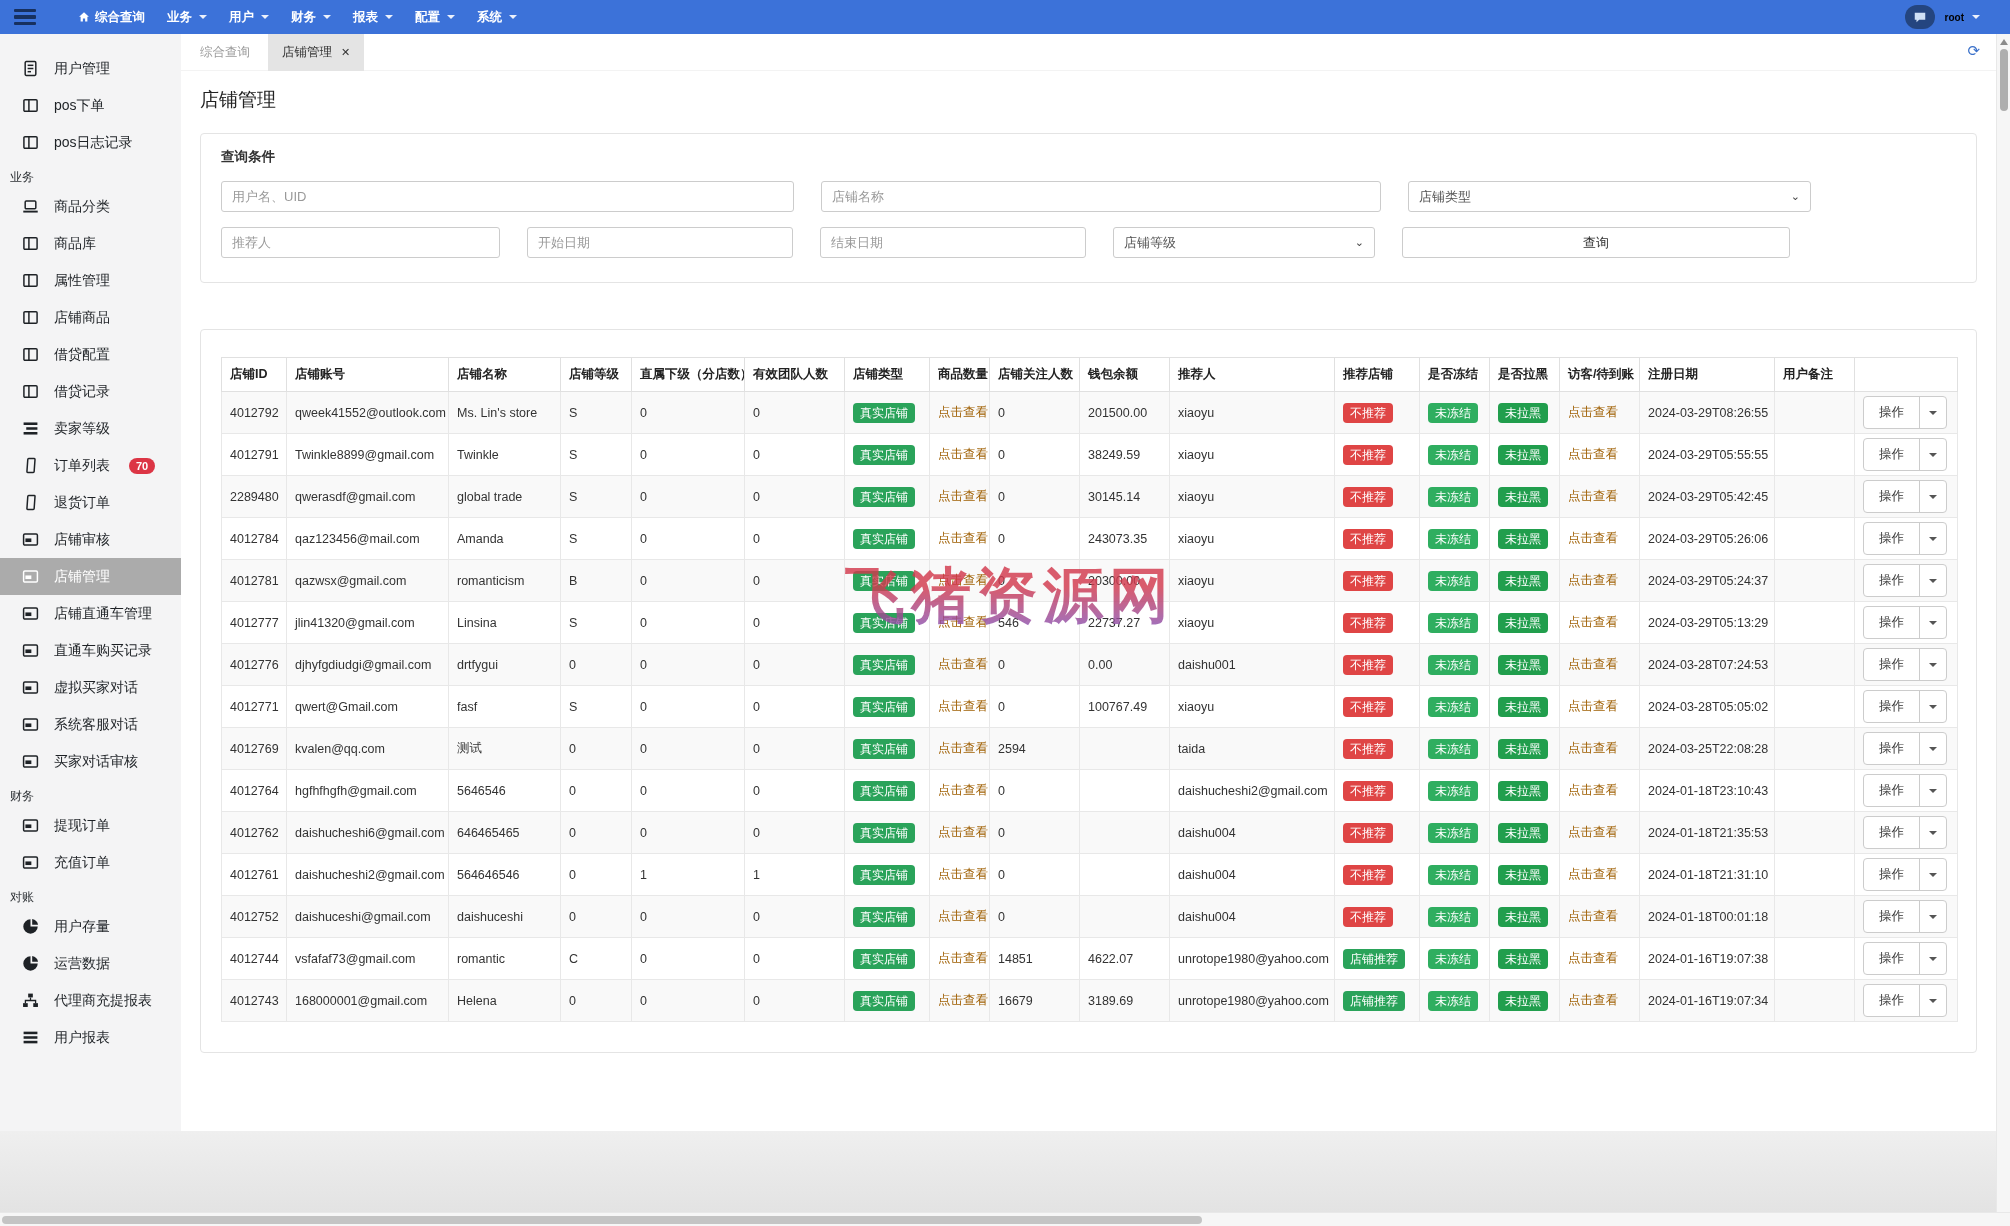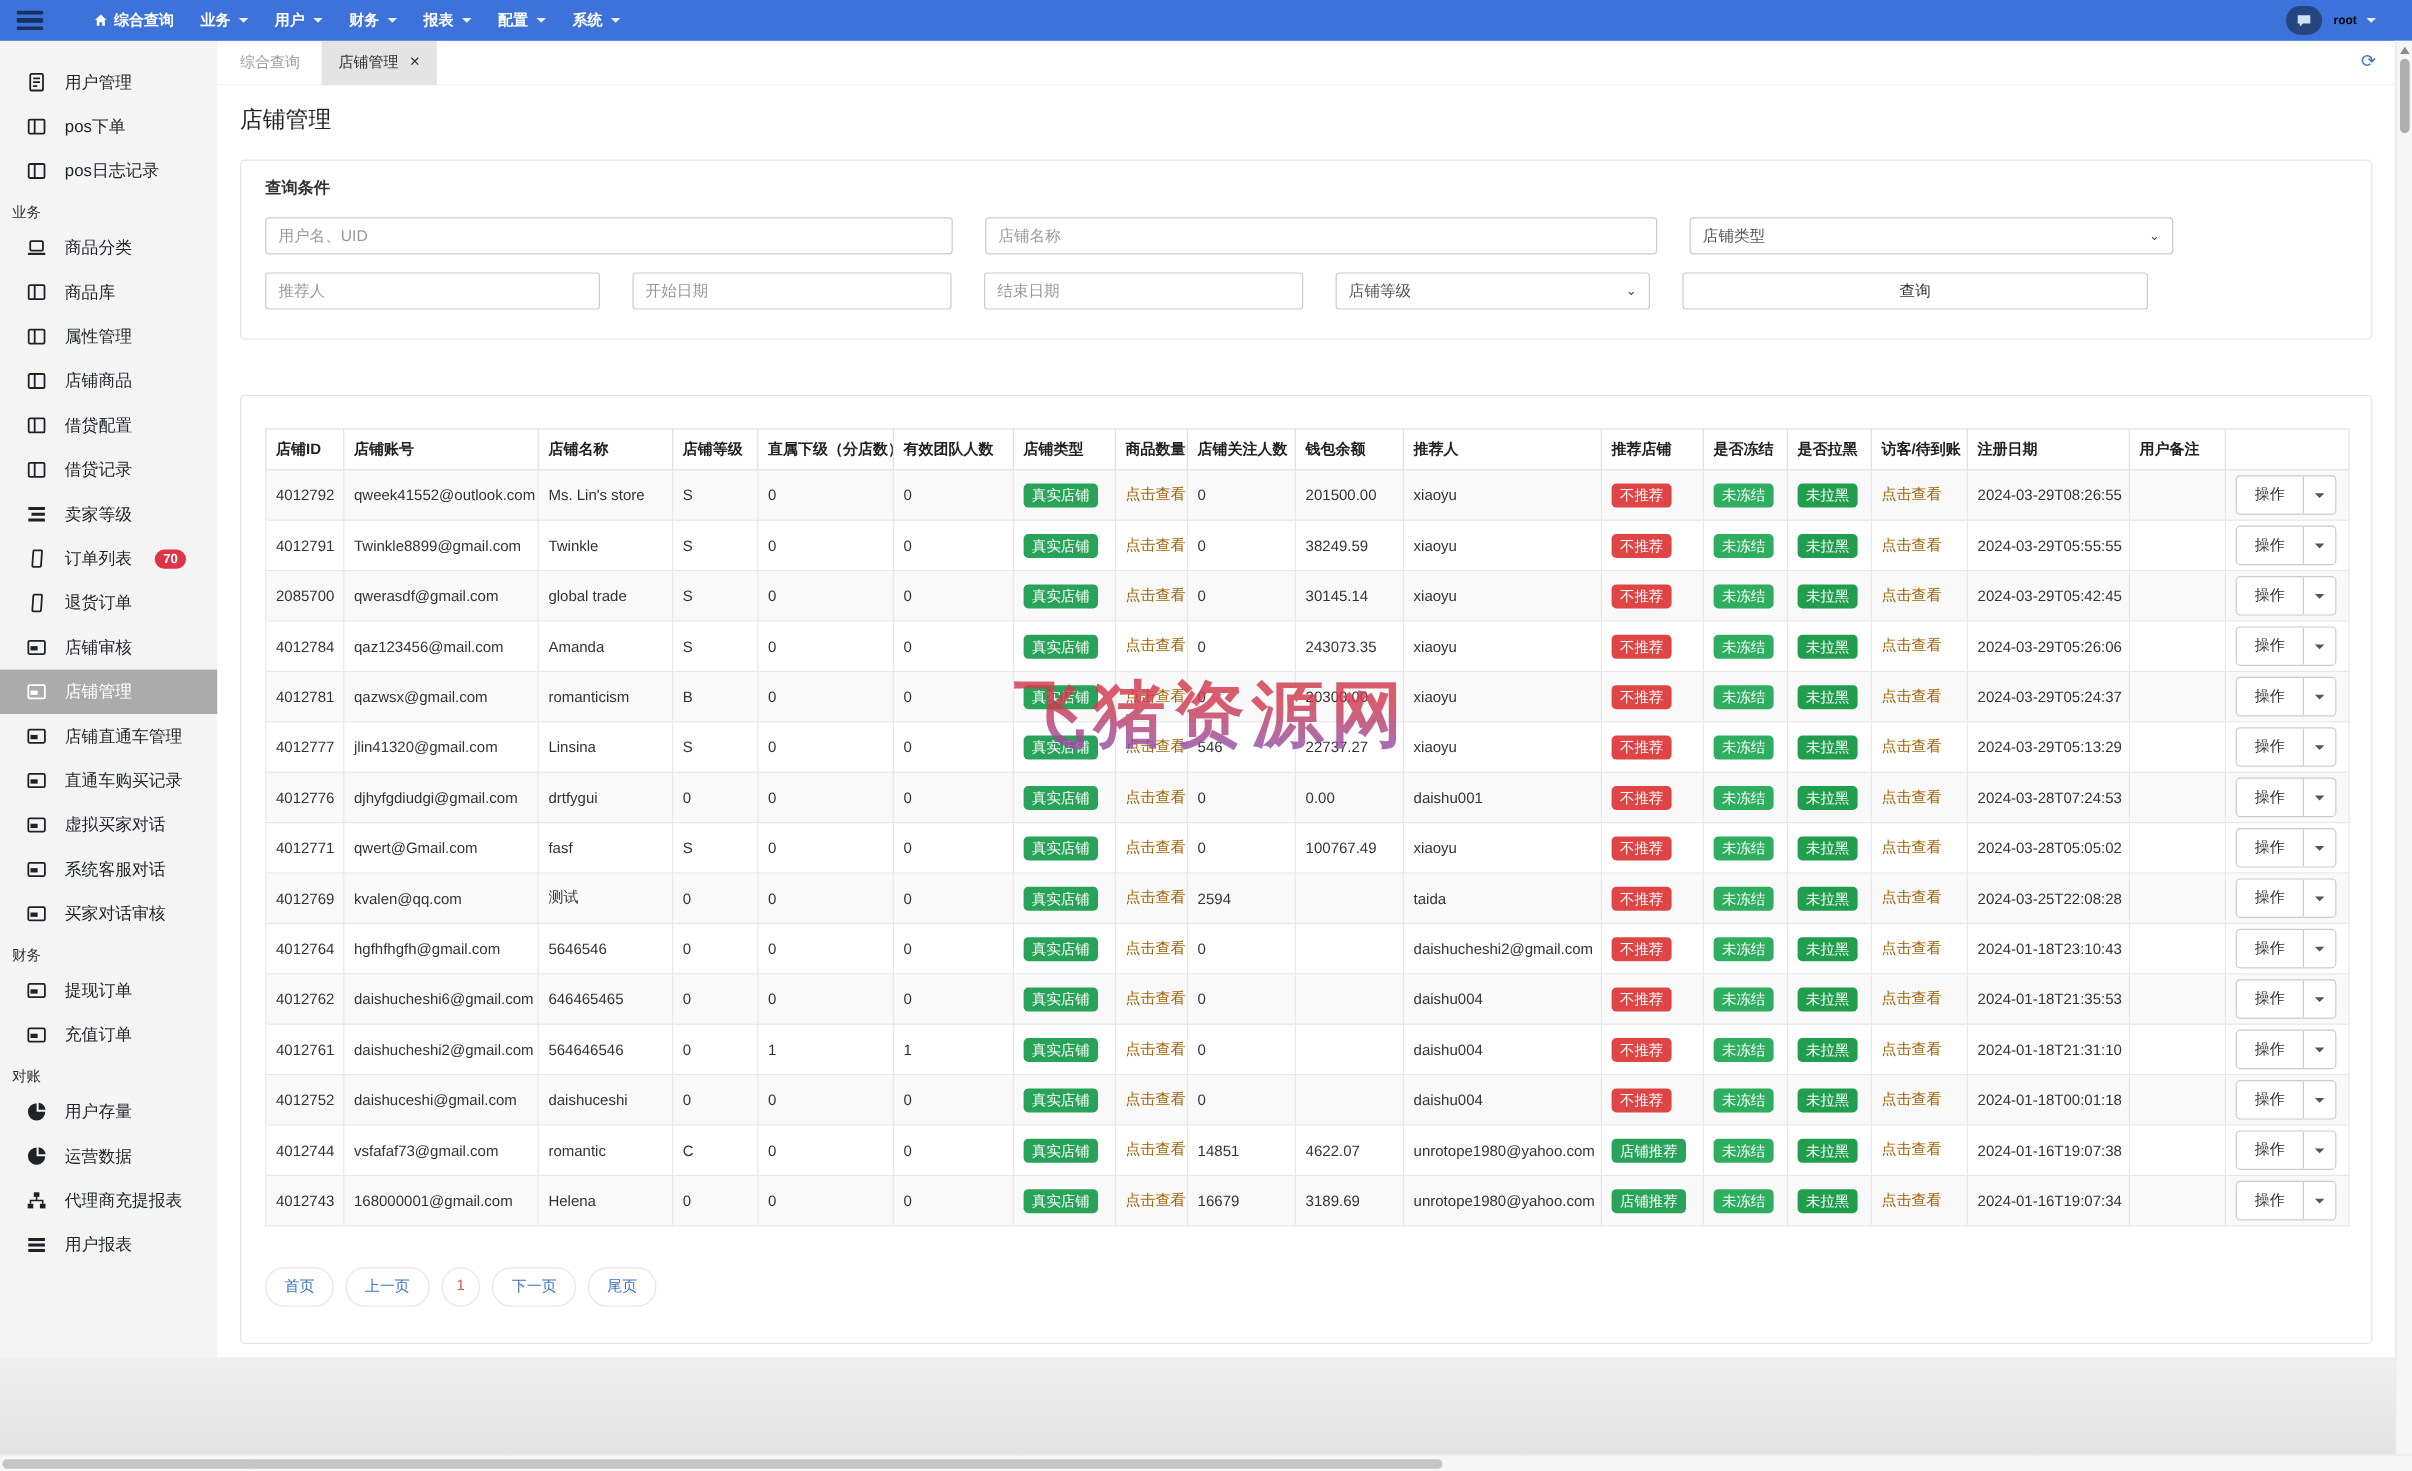--- a/index.html
+++ b/index.html
@@ -527,21 +527,21 @@
               <td>2024-03-29T05:55:55</td>
               <td></td>
               <td><div class="act-btn">
                   <span class="a-main">操作</span>
                   <span class="a-caret">
                     <i></i>
                   </span>
                 </div></td>
             </tr>
             <tr>
-              <td>2085700</td>
+              <td>2289480</td>
               <td>qwerasdf@gmail.com</td>
               <td>global trade</td>
               <td>S</td>
               <td>0</td>
               <td>0</td>
               <td><span class="badge b-type">真实店铺</span></td>
               <td><a class="tlink">点击查看</a></td>
               <td>0</td>
               <td>30145.14</td>
               <td>xiaoyu</td>
@@ -853,27 +853,20 @@
               <td></td>
               <td><div class="act-btn">
                   <span class="a-main">操作</span>
                   <span class="a-caret">
                     <i></i>
                   </span>
                 </div></td>
             </tr>
           </tbody>
       </table>
-      <div id="pagination">
-          <span class="page-pill">首页</span>
-          <span class="page-pill">上一页</span>
-          <span class="page-pill current">1</span>
-          <span class="page-pill">下一页</span>
-          <span class="page-pill">尾页</span>
-        </div>
     </div>
   </div>
 </div>
 
 <div id="watermark">飞猪资源网</div>
 <div id="bottom-strip"></div>
 <div id="vscroll">
     <div class="arrow"></div>
     <div class="thumb"></div>
   </div>

